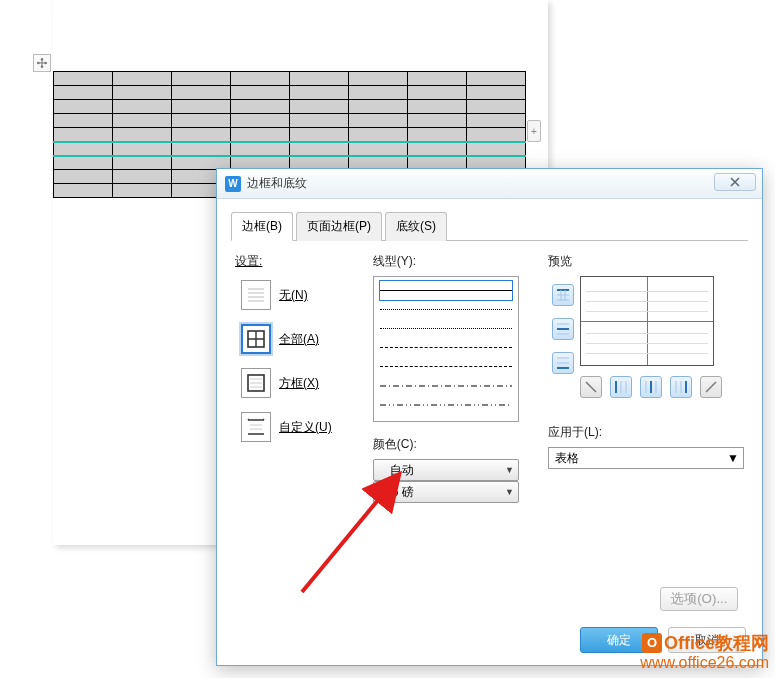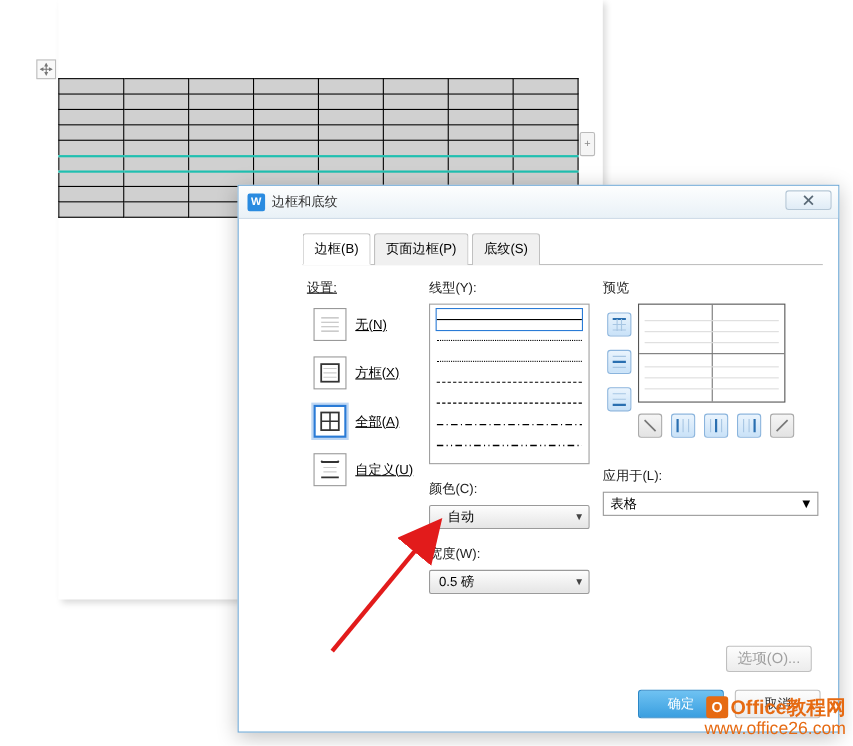--- a/index.html
+++ b/index.html
@@ -114,21 +114,20 @@
       align-items: center;
       justify-content: center;
     }
     .dialog-close svg { width: 10px; height: 10px; }
     .dialog-close-x { stroke:#5a6a77; stroke-width:1.6; }
 
     .dialog-body {
       padding: 12px 14px 10px 14px;
       position: relative;
       height: calc(100% - 30px);
-      margin-left: 44px;
     }
     .tabs {
       display: flex;
       border-bottom: 1px solid #c0c0c0;
       margin-bottom: 6px;
     }
     .tab {
       padding: 5px 10px;
       border: 1px solid #c0c0c0;
       border-bottom: none;
@@ -477,37 +476,37 @@
         <div class="setting-row">
           <div class="setting-icon">
             <svg viewBox="0 0 22 22">
                 <path d="M3 5 H19 M3 9 H19 M3 13 H19 M3 17 H19" stroke="#bbb" stroke-width="1"></path>
               </svg>
           </div>
           <span>无(N)</span>
         </div>
 
         <div class="setting-row">
+          <div class="setting-icon selected">
+            <svg viewBox="0 0 22 22">
+                <rect x="3" y="3" width="16" height="16" fill="none" stroke="#333" stroke-width="1.6"></rect>
+                <path d="M3 11 H19 M11 3 V19" stroke="#333" stroke-width="1.4"></path>
+              </svg>
+          </div>
+          <span>全部(A)</span>
+        </div>
+
+        <div class="setting-row">
           <div class="setting-icon">
             <svg viewBox="0 0 22 22">
                 <rect x="3" y="3" width="16" height="16" fill="none" stroke="#333" stroke-width="1.6"></rect>
                 <path d="M5 7 H17 M5 11 H17 M5 15 H17" stroke="#ccc"></path>
               </svg>
           </div>
           <span>方框(X)</span>
-        </div>
-
-        <div class="setting-row">
-          <div class="setting-icon selected">
-            <svg viewBox="0 0 22 22">
-                <rect x="3" y="3" width="16" height="16" fill="none" stroke="#333" stroke-width="1.6"></rect>
-                <path d="M3 11 H19 M11 3 V19" stroke="#333" stroke-width="1.4"></path>
-              </svg>
-          </div>
-          <span>全部(A)</span>
         </div>
 
 
         <div class="setting-row">
           <div class="setting-icon">
             <svg viewBox="0 0 22 22">
                 <path d="M3 4 H19 M3 18 H19" stroke="#333" stroke-width="1.6"></path>
                 <path d="M3 4 Q3 3 4 3 M19 4 Q19 3 18 3" stroke="#333"></path>
                 <path d="M5 9 H17 M5 13 H17" stroke="#ccc"></path>
               </svg>
@@ -545,21 +544,20 @@
               </svg>
             </div>
         </div>
 
         <div class="section-label" style="margin-top:14px">颜色(C):</div>
         <div class="combo">
           <span>自动</span>
           <span class="arrow">▼</span>
         </div>
 
-        <div class="section-label" style="margin-top:14px">宽度(W):</div>
         <div class="combo left-align">
           <span>0.5 磅</span>
           <span class="arrow" style="margin-left:auto">▼</span>
         </div>
       </div>
 
       <div class="col-preview">
         <div class="section-label">预览</div>
 
         <div class="preview-area">

